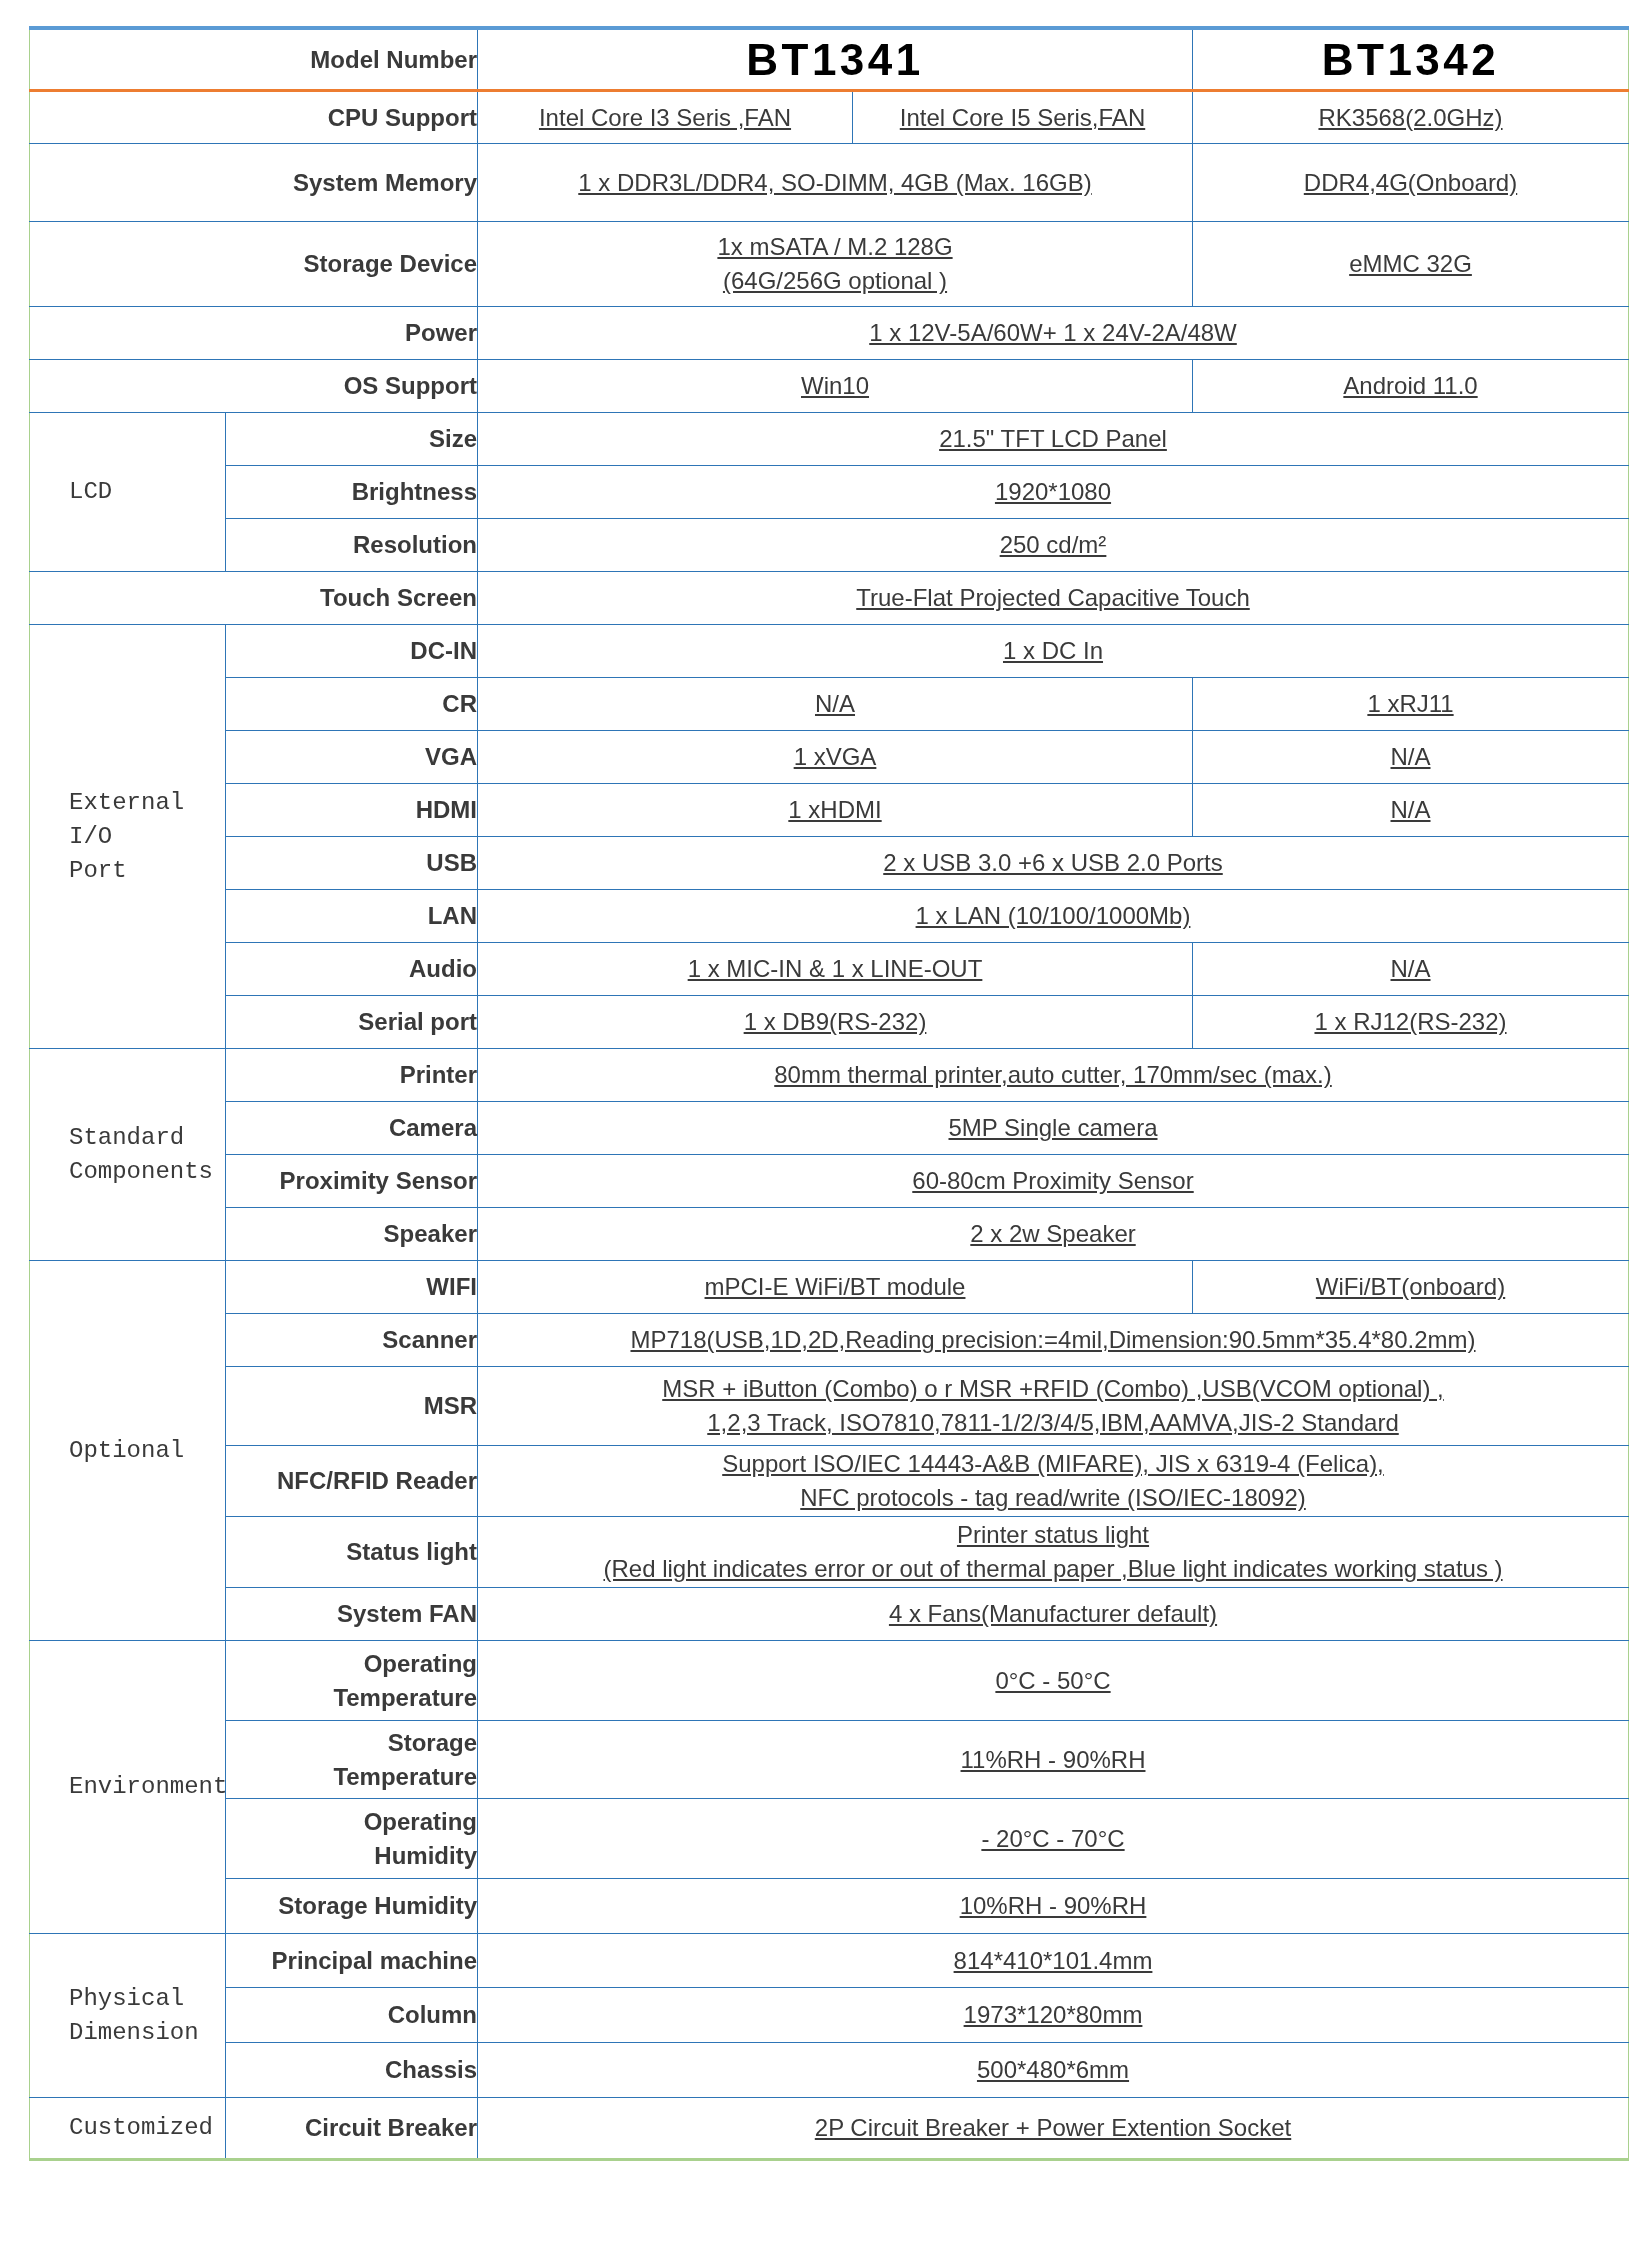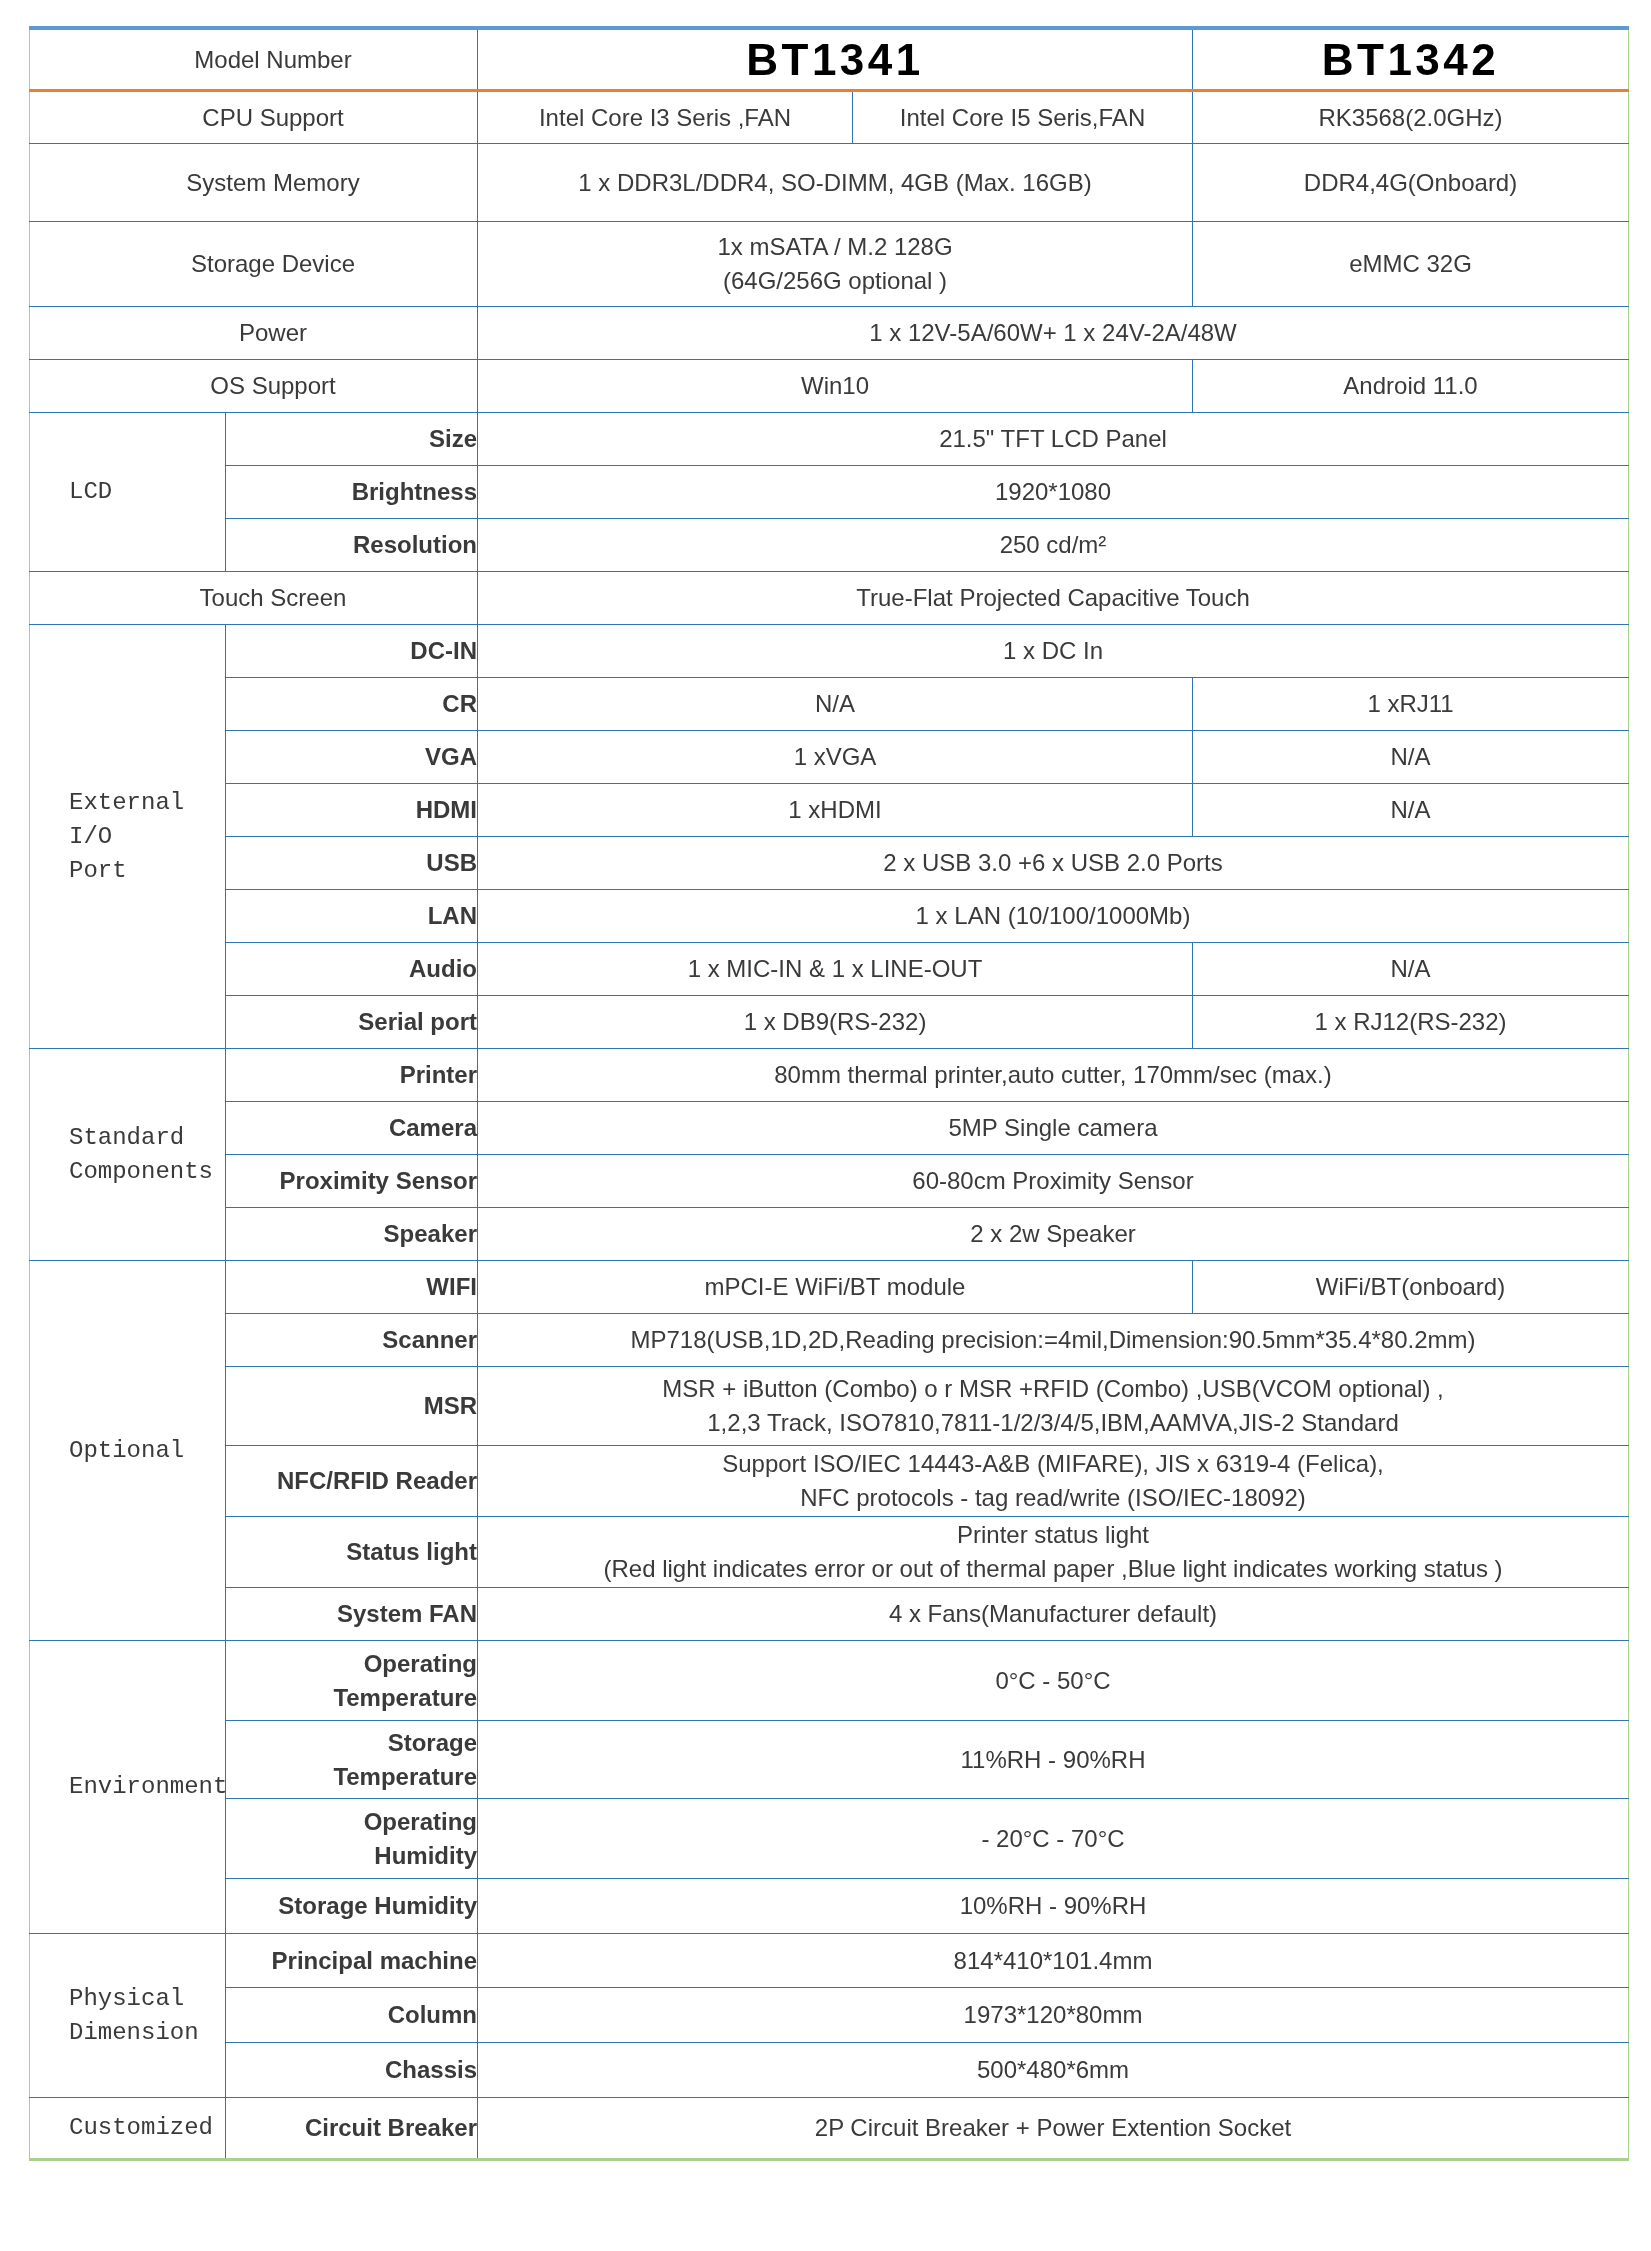--- a/index.html
+++ b/index.html
@@ -3,23 +3,23 @@
 <meta charset="utf-8">
 <style>
   html, body { margin:0; padding:0; background:#ffffff; }
   body { width:1652px; height:2251px; position:relative; font-family:"Liberation Sans", sans-serif; color:#3a3a3a; }
   #sheet { position:absolute; left:29px; top:26px; width:1600px; }
   .topline { height:4.4px; background:#5b9bd5; }
   table { border-collapse:collapse; width:1600px; table-layout:fixed; }
   td { border:1.8px solid #2e75b6; font-size:24px; padding:0; vertical-align:middle; line-height:34px; }
   td.first { border-left:1.8px solid #a9d18e; }
   td.last { border-right:1.8px solid #a9d18e;margin-left:37px; }
-  td.lbl { padding-left:39px; text-align:center; }
+  td.lbl { padding-left:39px; text-align:right;font-weight:bold; }
   td.sub { padding-left:39px; text-align:right;font-weight:bold; }
-  td.val { text-align:center; }
+  td.val { text-align:center;text-decoration:underline; }
   tr.hdr td { border-top:none; border-bottom:3.5px solid #ed7d31; height:59px; }
   tr.hdr td.model { font-size:44px; font-weight:bold; color:#000; letter-spacing:3.5px; text-align:center; }
   tr.lastrow td { border-bottom:3.5px solid #a9d18e; }
   .cat { padding-left:39px; text-align:left;font-family:Liberation Mono, monospace; }
 </style>
 </head>
 <body>
 
 <div id="sheet">
   <div class="topline"></div>

